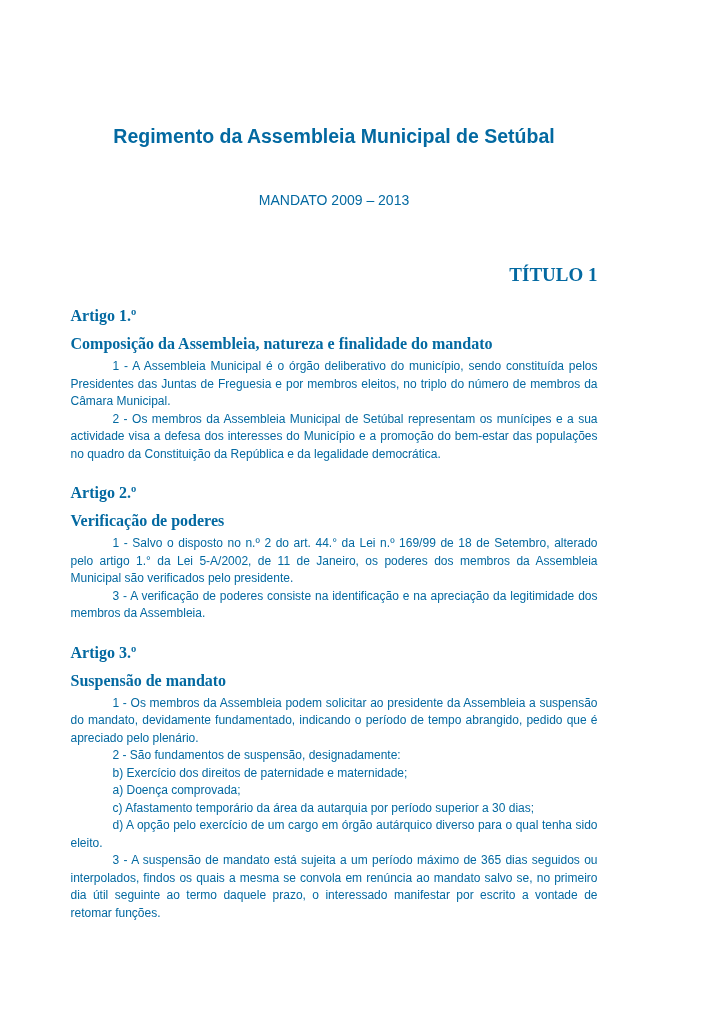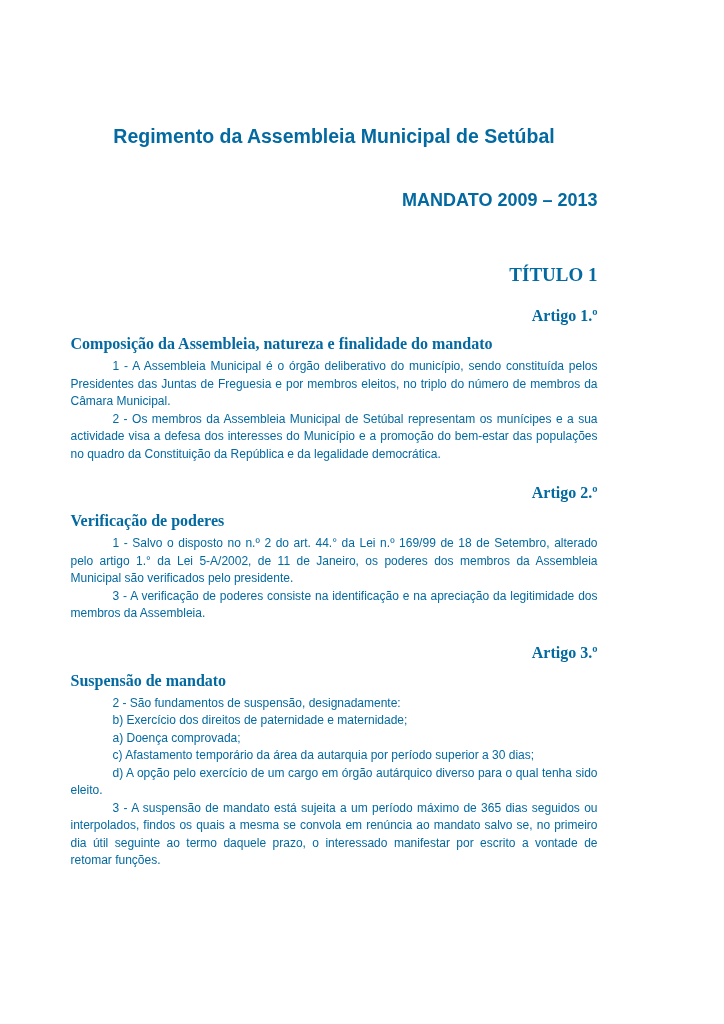--- a/index.html
+++ b/index.html
@@ -24,40 +24,40 @@
     margin: 86px 0 0 0;
     font-family: "Liberation Sans", sans-serif;
     font-weight: bold;
     font-size: 19.5px;
     line-height: 22px;
     text-align: center;
   }
   .doc-subtitle {
     margin: 42px 0 0 0;
     font-family: "Liberation Sans", sans-serif;
-    font-weight: bold;
-    font-size: 18px;
+    font-weight: normal;
+    font-size: 14px;
     line-height: 23px;
-    text-align: right;
+    text-align: center;
   }
   .part-heading {
     margin: 52px 0 0 0;
     font-family: "Liberation Serif", serif;
     font-weight: bold;
     font-size: 19px;
     line-height: 22px;
     text-align: right;
   }
   .article-heading {
     margin: 20px 0 0 0;
     font-family: "Liberation Serif", serif;
     font-weight: bold;
     font-size: 16px;
     line-height: 20px;
-    text-align: right;
+    text-align: left;
   }
   .article-subheading {
     margin: 8px 0 0 0;
     font-family: "Liberation Serif", serif;
     font-weight: bold;
     font-size: 16px;
     line-height: 20px;
     text-align: left;
   }
   .paras {
@@ -97,20 +97,21 @@
       <div class="paras">
         <p>1 - Salvo o disposto no n.º 2 do art. 44.° da Lei n.º 169/99 de 18 de Setembro, alterado pelo artigo 1.° da Lei 5-A/2002, de 11 de Janeiro, os poderes dos membros da Assembleia Municipal são verificados pelo presidente.</p>
         <p>3 - A verificação de poderes consiste na identificação e na apreciação da legitimidade dos membros da Assembleia.</p>
       </div>
     </section>
 
     <section class="article">
       <h4 class="article-heading">Artigo 3.º</h4>
       <h5 class="article-subheading">Suspensão de mandato</h5>
       <div class="paras">
+        <p>1 - Os membros da Assembleia podem solicitar ao presidente da Assembleia a suspensão do mandato, devidamente fundamentado, indicando o período de tempo abrangido, pedido que é apreciado pelo plenário.</p>
         <p>2 - São fundamentos de suspensão, designadamente:</p>
         <p>b) Exercício dos direitos de paternidade e maternidade;</p>
         <p>a) Doença comprovada;</p>
         <p>c) Afastamento temporário da área da autarquia por período superior a 30 dias;</p>
         <p>d) A opção pelo exercício de um cargo em órgão autárquico diverso para o qual tenha sido eleito.</p>
         <p>3 - A suspensão de mandato está sujeita a um período máximo de 365 dias seguidos ou interpolados, findos os quais a mesma se convola em renúncia ao mandato salvo se, no primeiro dia útil seguinte ao termo daquele prazo, o interessado manifestar por escrito a vontade de retomar funções.</p>
       </div>
     </section>
 
   </div>

